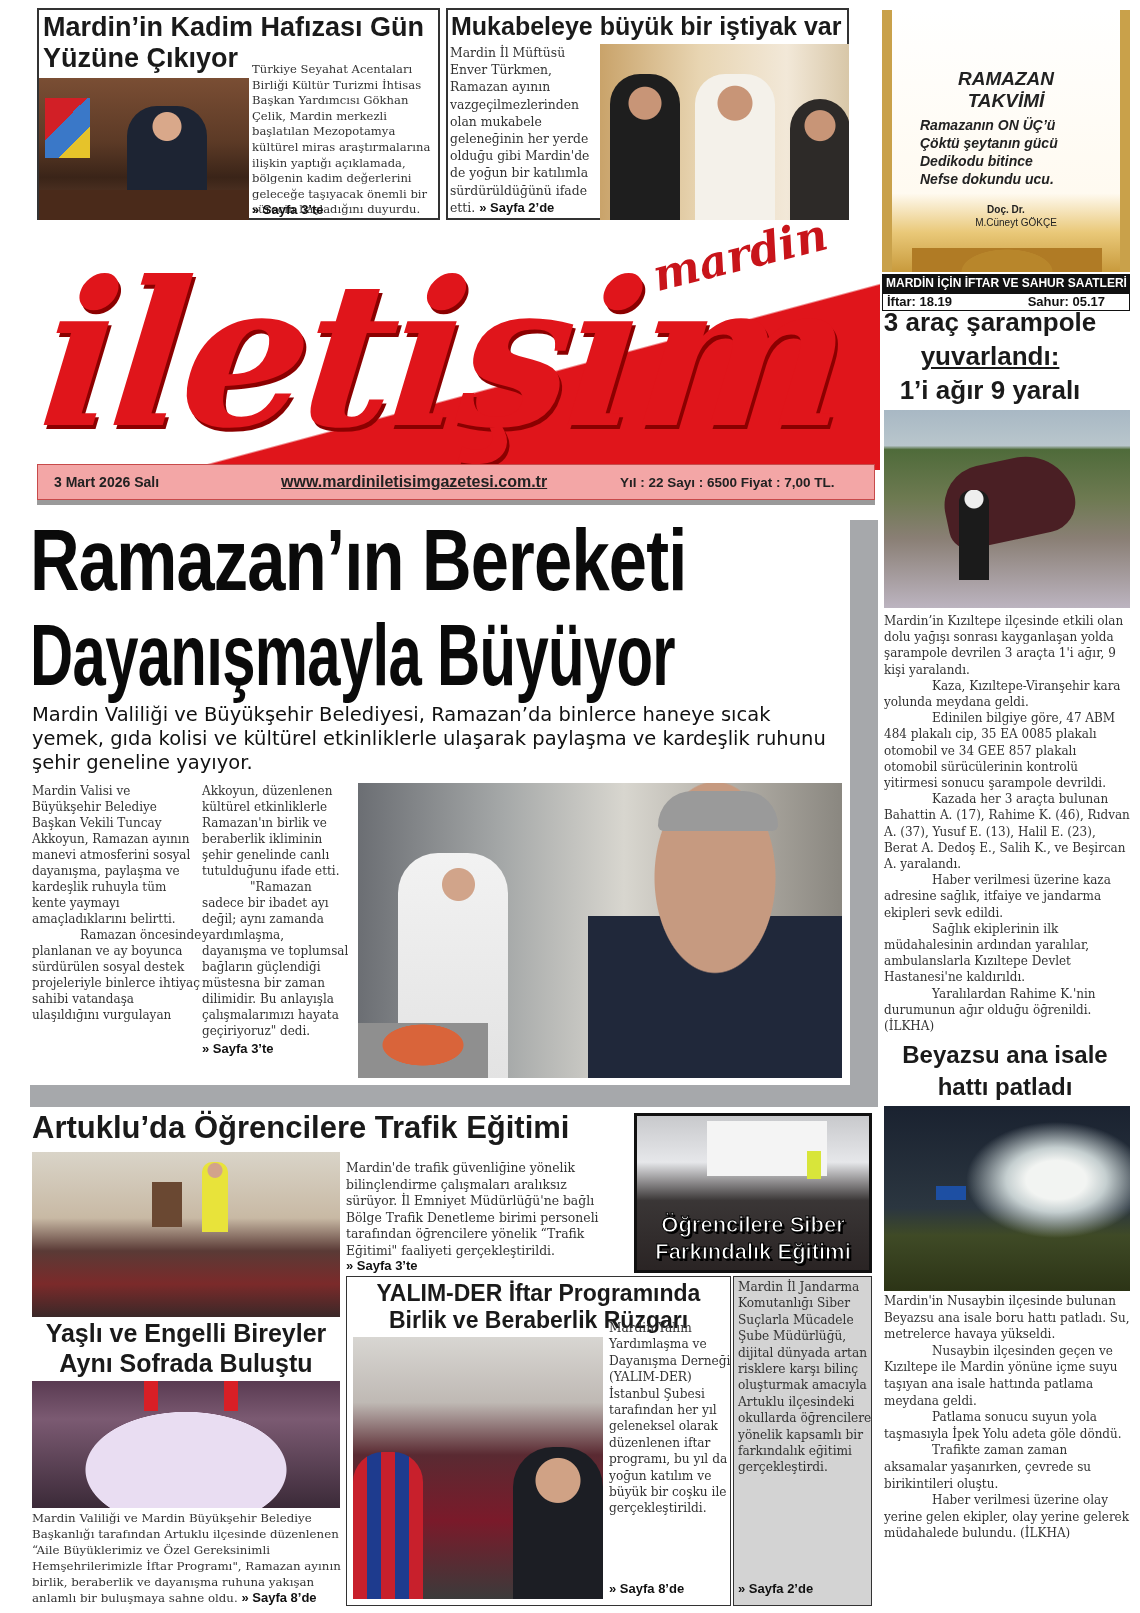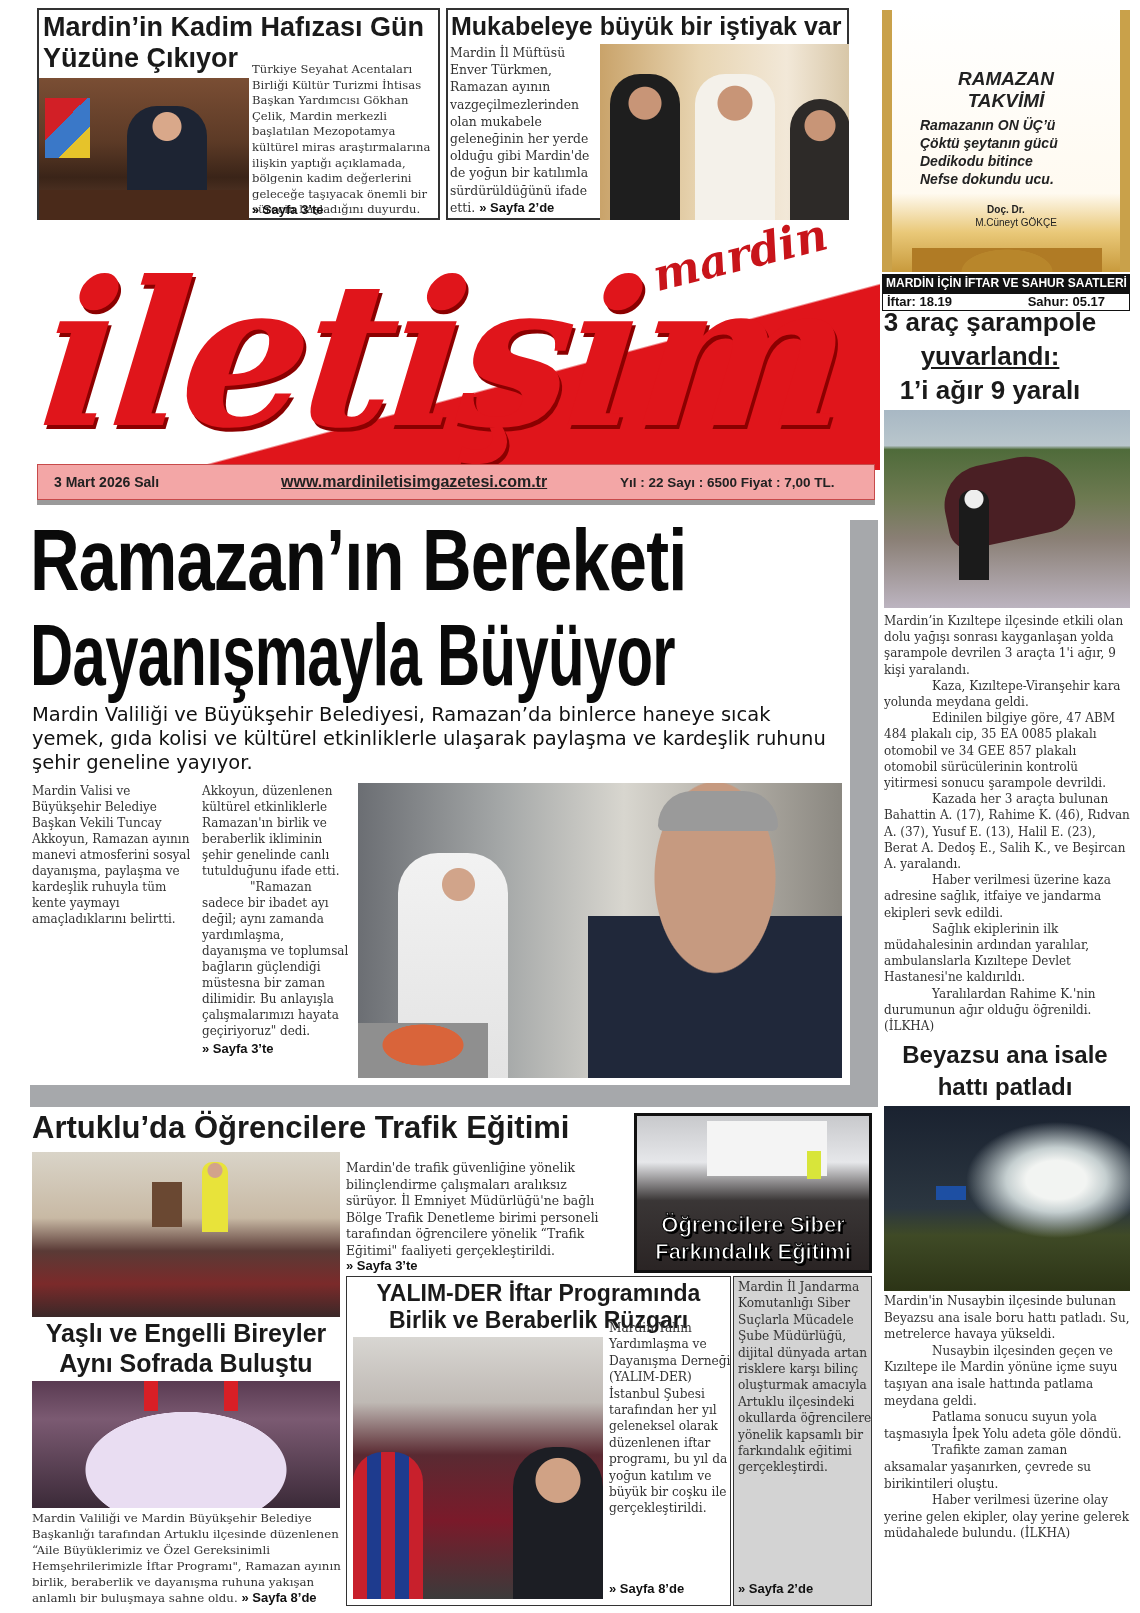--- a/index.html
+++ b/index.html
@@ -77,20 +77,21 @@
 
 <div class="rail" style="left:850px; top:520px; width:28px; height:565px;"></div>
 <div class="rail" style="left:30px; top:1085px; width:848px; height:22px;"></div>
 
 <div class="abs" style="left:30px; top:510px; font-family:'Liberation Sans', sans-serif; font-weight:bold; font-size:88px; line-height:100px; color:#0a0a0a; transform:scaleX(0.78); transform-origin:left; letter-spacing:-1px; white-space:nowrap;">Ramazan’ın Bereketi</div>
 <div class="abs" style="left:30px; top:605px; font-family:'Liberation Sans', sans-serif; font-weight:bold; font-size:88px; line-height:100px; color:#0a0a0a; transform:scaleX(0.68); transform-origin:left; letter-spacing:-1px; white-space:nowrap;">Dayanışmayla Büyüyor</div>
 <div class="abs" style="left:32px; top:703px; width:800px; font-family:'DejaVu Sans', sans-serif; font-size:19.5px; line-height:24px; color:#111;">Mardin Valiliği ve Büyükşehir Belediyesi, Ramazan’da binlerce haneye sıcak yemek, gıda kolisi ve kültürel etkinliklerle ulaşarak paylaşma ve kardeşlik ruhunu şehir geneline yayıyor.</div>
 
 <div class="body-text abs" style="left:32px; top:783px; width:170px; font-size:12px; line-height:16px;">
   <p>Mardin Valisi ve Büyükşehir Belediye Başkan Vekili Tuncay Akkoyun, Ramazan ayının manevi atmosferini sosyal dayanışma, paylaşma ve kardeşlik ruhuyla tüm kente yaymayı amaçladıklarını belirtti.</p>
+  <p class="indent">Ramazan öncesinde planlanan ve ay boyunca sürdürülen sosyal destek projeleriyle binlerce ihtiyaç sahibi vatandaşa ulaşıldığını vurgulayan</p>
 </div>
 <div class="body-text abs" style="left:202px; top:783px; width:150px; font-size:12px; line-height:16px;">
   <p>Akkoyun, düzenlenen kültürel etkinliklerle Ramazan'ın birlik ve beraberlik ikliminin şehir genelinde canlı tutulduğunu ifade etti.</p>
   <p class="indent">"Ramazan sadece bir ibadet ayı değil; aynı zamanda yardımlaşma, dayanışma ve toplumsal bağların güçlendiği müstesna bir zaman dilimidir. Bu anlayışla çalışmalarımızı hayata geçiriyoruz" dedi.</p>
   <p class="more" style="margin-top:2px;">» Sayfa 3’te</p>
 </div>
 <div class="photo" style="left:358px; top:783px; width:484px; height:295px; background:linear-gradient(90deg,#6b6e73 0%,#a5a8a8 30%,#d8d6cf 55%,#b7b3ab 75%,#8a8780 100%);">
   <div class="abs" style="left:40px; top:70px; width:110px; height:225px; background:radial-gradient(circle at 55% 14%,#d1a48a 0 16px,transparent 17px), linear-gradient(#f2f2f2,#e3e3e3); border-radius:40px 40px 0 0;"></div>
   <div class="abs" style="left:0px; top:240px; width:130px; height:55px; background:radial-gradient(ellipse at 50% 40%,#d9643a 0 40px,#8f8f8f 41px);"></div>
   <div class="abs" style="left:230px; top:0px; width:254px; height:295px; background:radial-gradient(ellipse at 50% 32%,#c69a80 0 60px,transparent 61px), linear-gradient(180deg,transparent 45%,#20283a 45%); border-radius:80px 80px 0 0;"></div>

